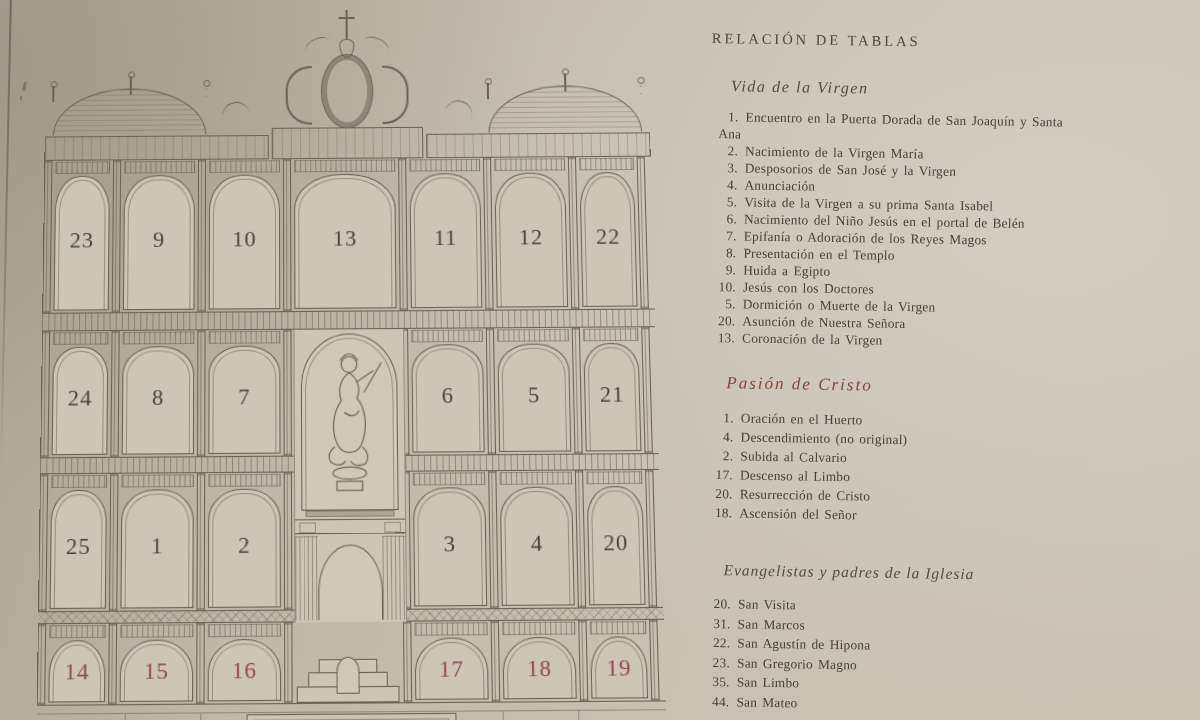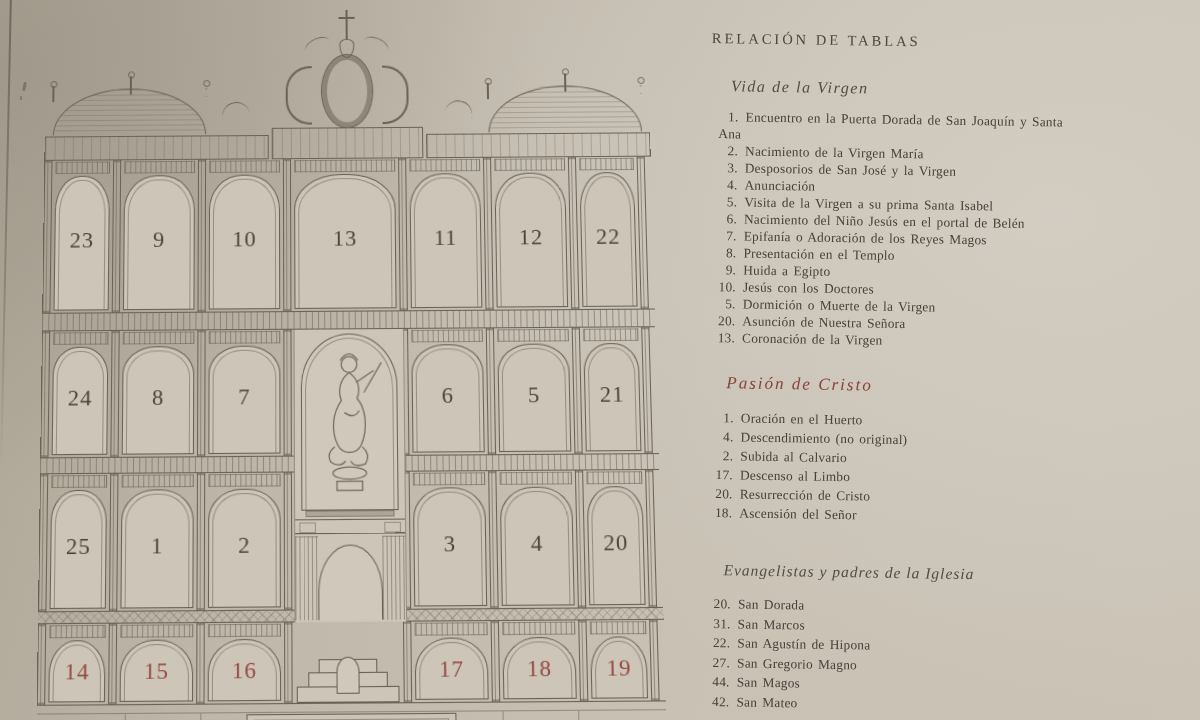--- a/index.html
+++ b/index.html
@@ -460,27 +460,27 @@
           <div class="li"><span class="num">20.</span><span class="txt">Resurrección de Cristo</span></div>
 
           <div class="li"><span class="num">18.</span><span class="txt">Ascensión del Señor</span></div>
         </div>
     </div>
 
     <div class="sec sec2">
       <div class="sec-h">Evangelistas y padres de la Iglesia</div>
       <div class="items">
 
-          <div class="li"><span class="num">20.</span><span class="txt">San Dorada</span></div>
+          <div class="li"><span class="num">20.</span><span class="txt">San Visita</span></div>
 
           <div class="li"><span class="num">31.</span><span class="txt">San Marcos</span></div>
 
           <div class="li"><span class="num">22.</span><span class="txt">San Agustín de Hipona</span></div>
 
-          <div class="li"><span class="num">27.</span><span class="txt">San Gregorio Magno</span></div>
-
-          <div class="li"><span class="num">44.</span><span class="txt">San Magos</span></div>
-
-          <div class="li"><span class="num">42.</span><span class="txt">San Mateo</span></div>
+          <div class="li"><span class="num">23.</span><span class="txt">San Gregorio Magno</span></div>
+
+          <div class="li"><span class="num">35.</span><span class="txt">San Limbo</span></div>
+
+          <div class="li"><span class="num">44.</span><span class="txt">San Mateo</span></div>
         </div>
     </div>
   </div>
 </div>
 
 </body></html>

